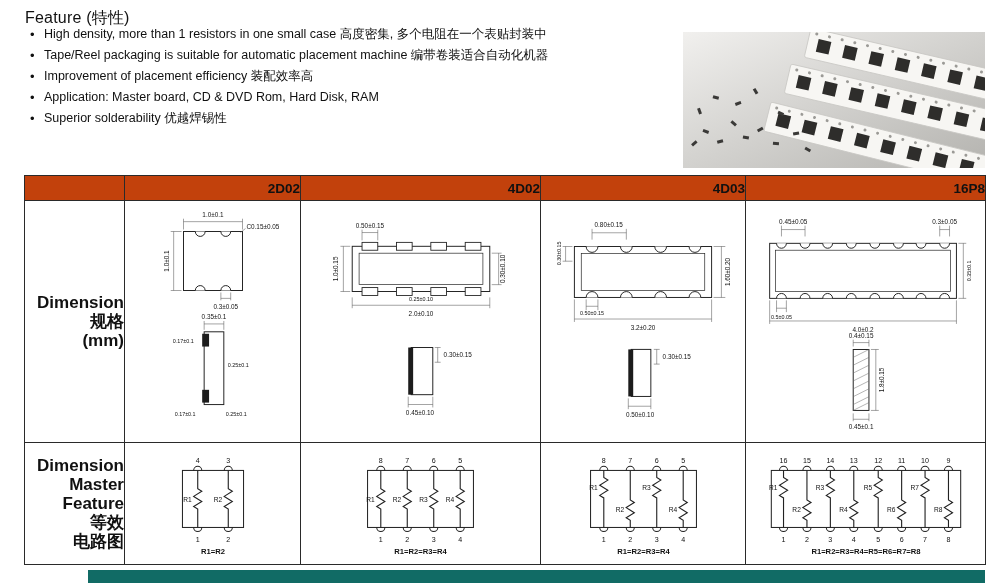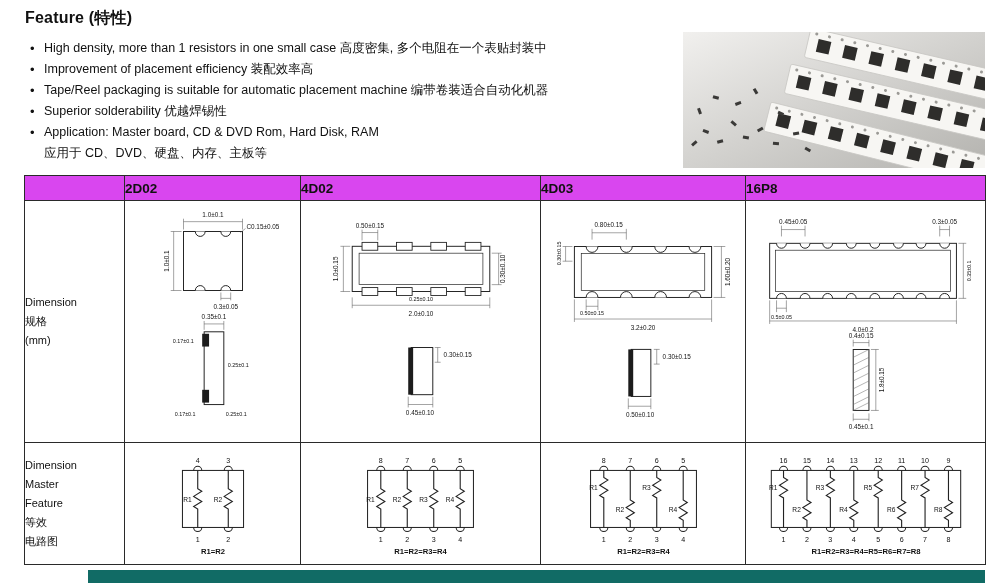--- a/index.html
+++ b/index.html
@@ -1,27 +1,27 @@
 <!DOCTYPE html>
 <html><head>
 <meta charset="utf-8">
 <style>
   * { margin:0; padding:0; box-sizing:border-box; }
   html,body { background:#fff; }
   body { width:992px; height:587px; position:relative; overflow:hidden;
          font-family:"Liberation Sans",sans-serif; color:#111; }
-  .page-title { position:absolute; left:25px; top:8px; font-size:16px; font-weight:700; letter-spacing:.2px; }
-  .features { position:absolute; left:30px; top:38px; width:645px; list-style:none; }
+  .page-title { position:absolute; left:25px; top:8px; font-size:16px; font-weight:400; letter-spacing:.2px; }
+  .features { position:absolute; left:30px; top:24px; width:645px; list-style:none; }
   .features li { position:relative; padding-left:14px; font-size:12.5px; line-height:21px; }
   .features li.bullet::before { content:"•"; position:absolute; left:0; top:0; font-size:13px; }
   .photo { position:absolute; left:683px; top:32px; }
   .spec-table { position:absolute; left:24px; top:175px; border-collapse:collapse; table-layout:fixed; }
   .spec-table th,.spec-table td { border:1px solid #2a2a2a; padding:0; }
-  .model-th { height:25px; font-size:13.5px; font-weight:700; text-align:left; background:#d946ef; }
-  .row-label { font-weight:400; font-size:11px; text-align:left; vertical-align:middle; line-height:19px; }
+  .model-th { height:25px; font-size:13.5px; font-weight:700; text-align:right; background:#c2410c; }
+  .row-label { font-weight:700; font-size:17px; text-align:right; vertical-align:middle; line-height:19px; }
   .drawing-cell { text-align:center; vertical-align:middle; }
   .dim-cell { height:242px; }
   .cir-cell { height:122px; }
   .bottom-bar { position:absolute; left:88px; top:570px; width:897px; height:13px; }
   
   .out{fill:none;stroke:#222;stroke-width:1}
   .out2{fill:none;stroke:#222;stroke-width:0.7}
   .notch{fill:#fff;stroke:#222;stroke-width:1}
   .pad{fill:#fff;stroke:#222;stroke-width:0.9}
   .blk{fill:#1c1c1c;stroke:none}
@@ -41,25 +41,24 @@
     <path id="res-mid" d="M0 0 v18 l4 2.5 l-8 5 l8 5 l-8 5 l4 2.5 v18" fill="none" stroke="#222" stroke-width="1.1"></path>
     <path id="res-top" d="M0 0 v7 l4 2.5 l-8 5 l8 5 l-8 5 l4 2.5 v29" fill="none" stroke="#222" stroke-width="1.1"></path>
     <path id="res-bot" d="M0 0 v29 l4 2.5 l-8 5 l8 5 l-8 5 l4 2.5 v7" fill="none" stroke="#222" stroke-width="1.1"></path>
   </defs>
 </svg>
 
 <div class="page-title">Feature (特性)</div>
 
 <ul class="features">
   <li class="bullet"><span>High density, more than 1 resistors in one small case 高度密集, 多个电阻在一个表贴封装中</span></li>
+  <li class="bullet"><span>Tape/Reel packaging is suitable for automatic placement machine 编带卷装适合自动化机器</span></li>
   <li class="bullet"><span>Improvement of placement efficiency 装配效率高</span></li>
-  <li class="bullet"><span>Tape/Reel packaging is suitable for automatic placement machine 编带卷装适合自动化机器</span></li>
+  <li class="bullet"><span>Application: Master board, CD &amp; DVD Rom, Hard Disk, RAM</span></li>
   <li class="bullet"><span>Superior solderability 优越焊锡性</span></li>
-  <li class="bullet"><span>Application: Master board, CD &amp; DVD Rom, Hard Disk, RAM</span></li>
-  <li><span>应用于 CD、DVD、硬盘、内存、主板等</span></li>
 </ul>
 
 <svg class="photo" viewBox="0 0 302 136" width="302" height="136">
   <defs>
     <linearGradient id="pbg" x1="0" y1="0" x2="1" y2="1">
       <stop offset="0" stop-color="#f1f0ee"></stop>
       <stop offset="1" stop-color="#b4b3af"></stop>
     </linearGradient>
   </defs>
   <rect width="302" height="136" fill="url(#pbg)"></rect>

